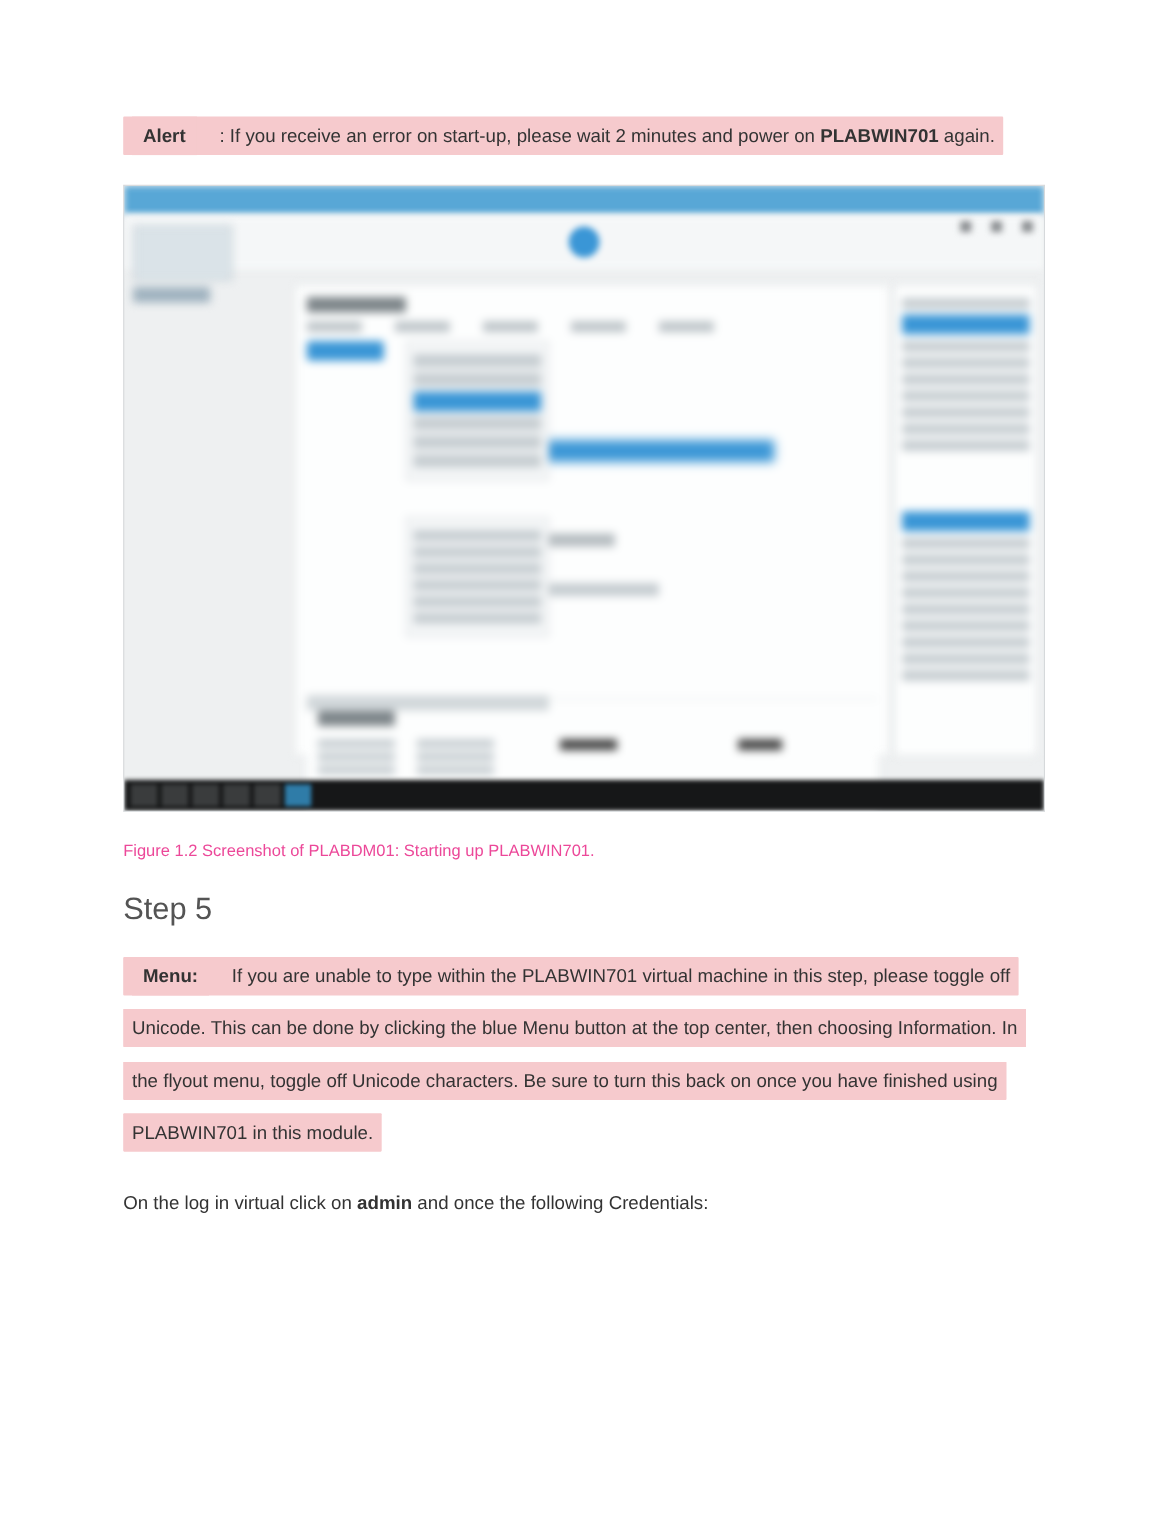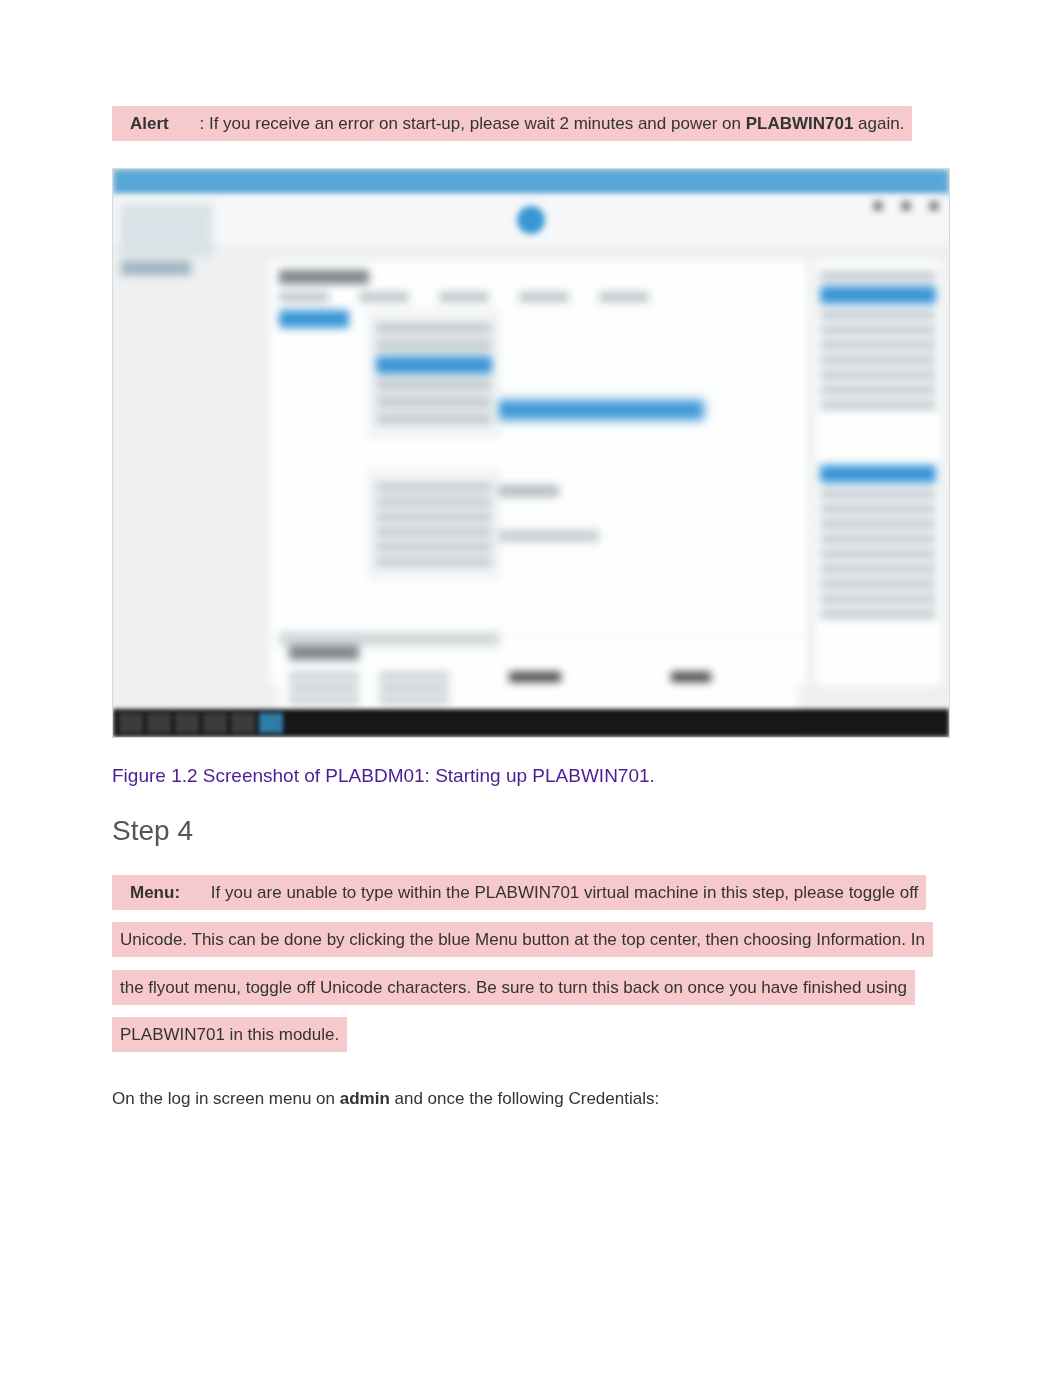--- a/index.html
+++ b/index.html
@@ -238,22 +238,22 @@
       gap: 4px;
     }
     .ss-taskbar .tb {
       width: 24px; height: 20px;
       background: #3a3c3d;
     }
     .ss-taskbar .tb.active {
       background: #2f7ca8;
     }
     .caption {
-      font-size: 19px;
-      color: #4c1d95;
+      font-size: 15px;
+      color: #ec4899;
       margin-top: 27px;
       margin-bottom: 28px;
     }
     h2.step {
       font-size: 28px;
       font-weight: normal;
       color: #545454;
       margin-bottom: 22px;
     }
     .instruction {
@@ -368,24 +368,24 @@
       <div class="tb"></div>
       <div class="tb"></div>
       <div class="tb"></div>
       <div class="tb active"></div>
     </div>
   </div>
 </div>
 
 <div class="caption">Figure 1.2 Screenshot of PLABDM01: Starting up PLABWIN701.</div>
 
-<h2 class="step">Step 4</h2>
+<h2 class="step">Step 5</h2>
 
 <div class="highlight-block">
   <span class="hl">
     <span class="label">Menu:</span>
     <span>If you are unable to type within the PLABWIN701 virtual machine in this step, please toggle off Unicode. This can be done by clicking the blue Menu button at the top center, then choosing Information. In the flyout menu, toggle off Unicode characters. Be sure to turn this back on once you have finished using PLABWIN701 in this module.</span>
   </span>
 </div>
 
 <p class="instruction">
-  <span>On the log in screen menu on </span><b>admin</b><span> and once the following Credentials:</span>
+  <span>On the log in virtual click on </span><b>admin</b><span> and once the following Credentials:</span>
 </p>
 
 </body></html>

